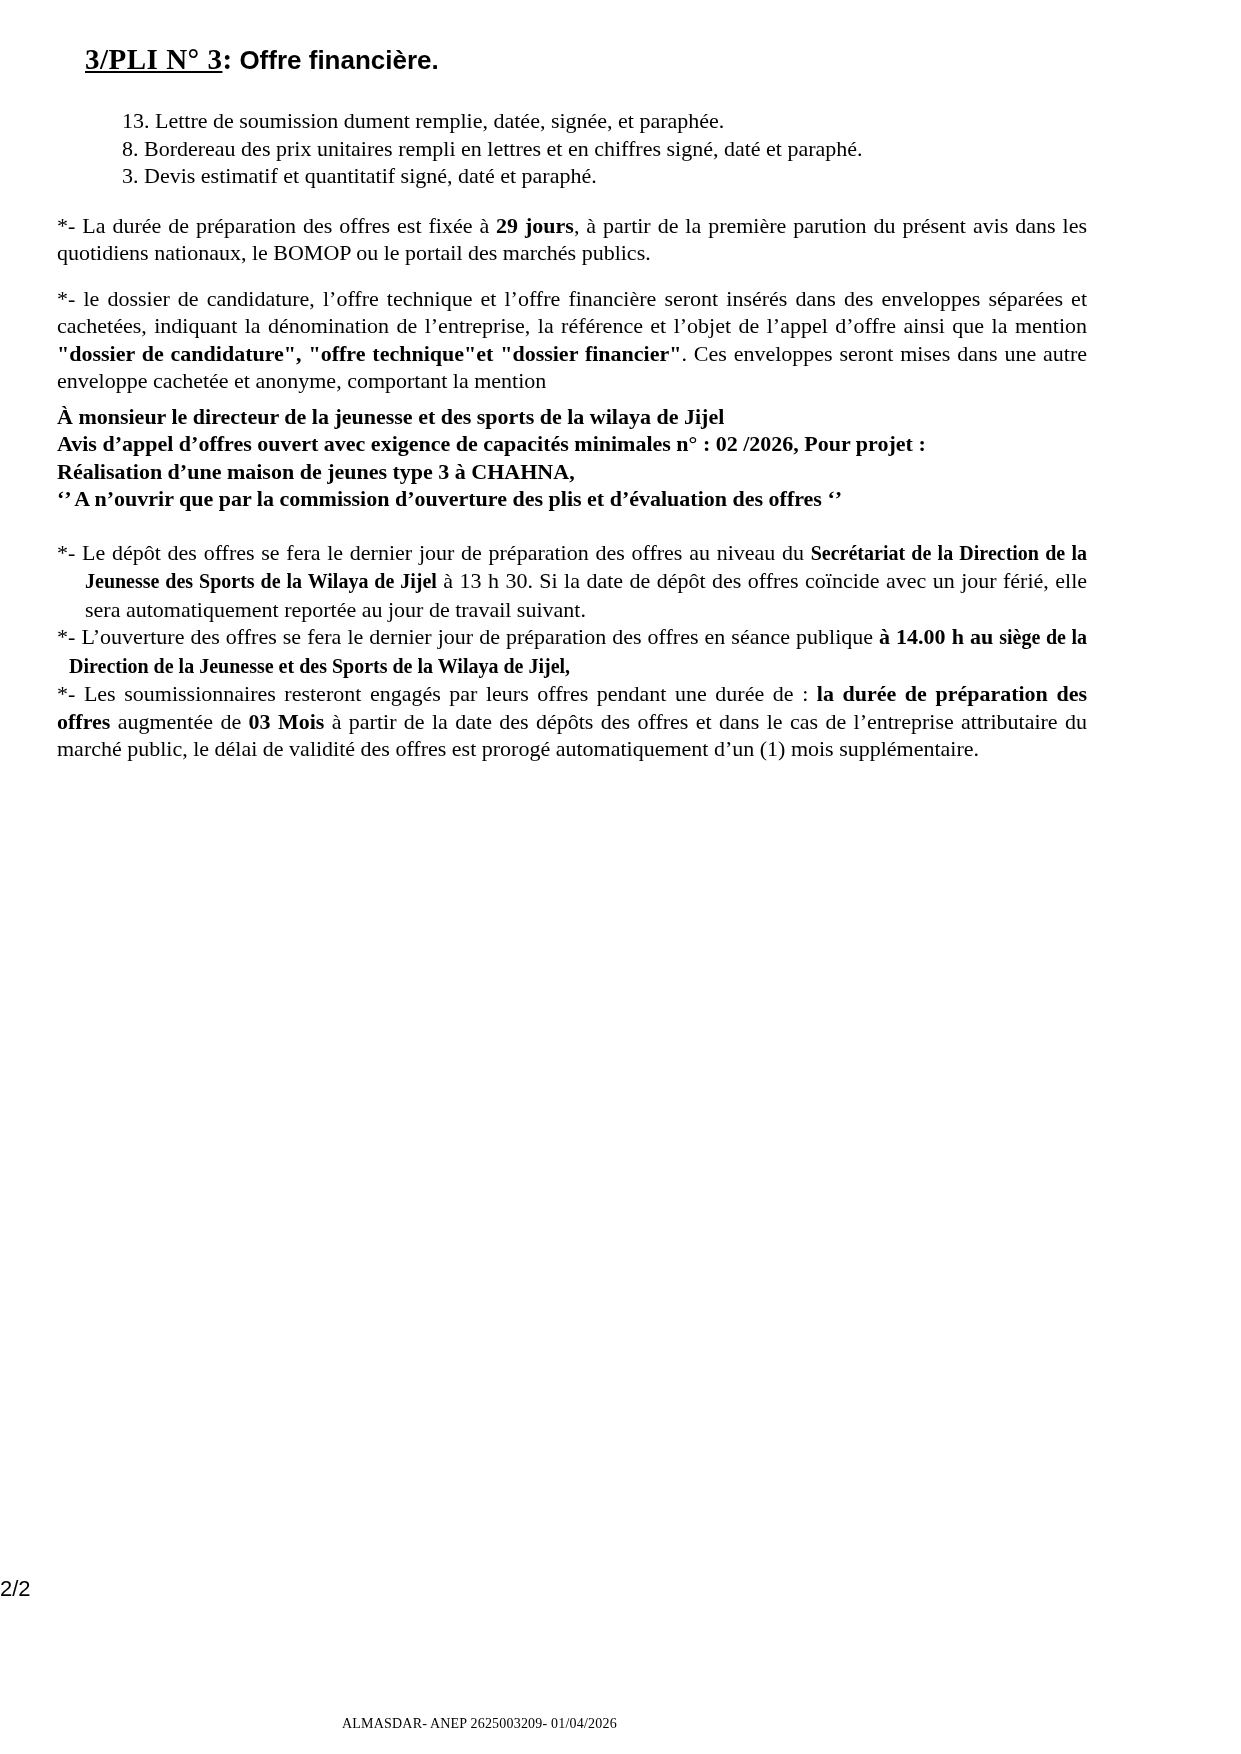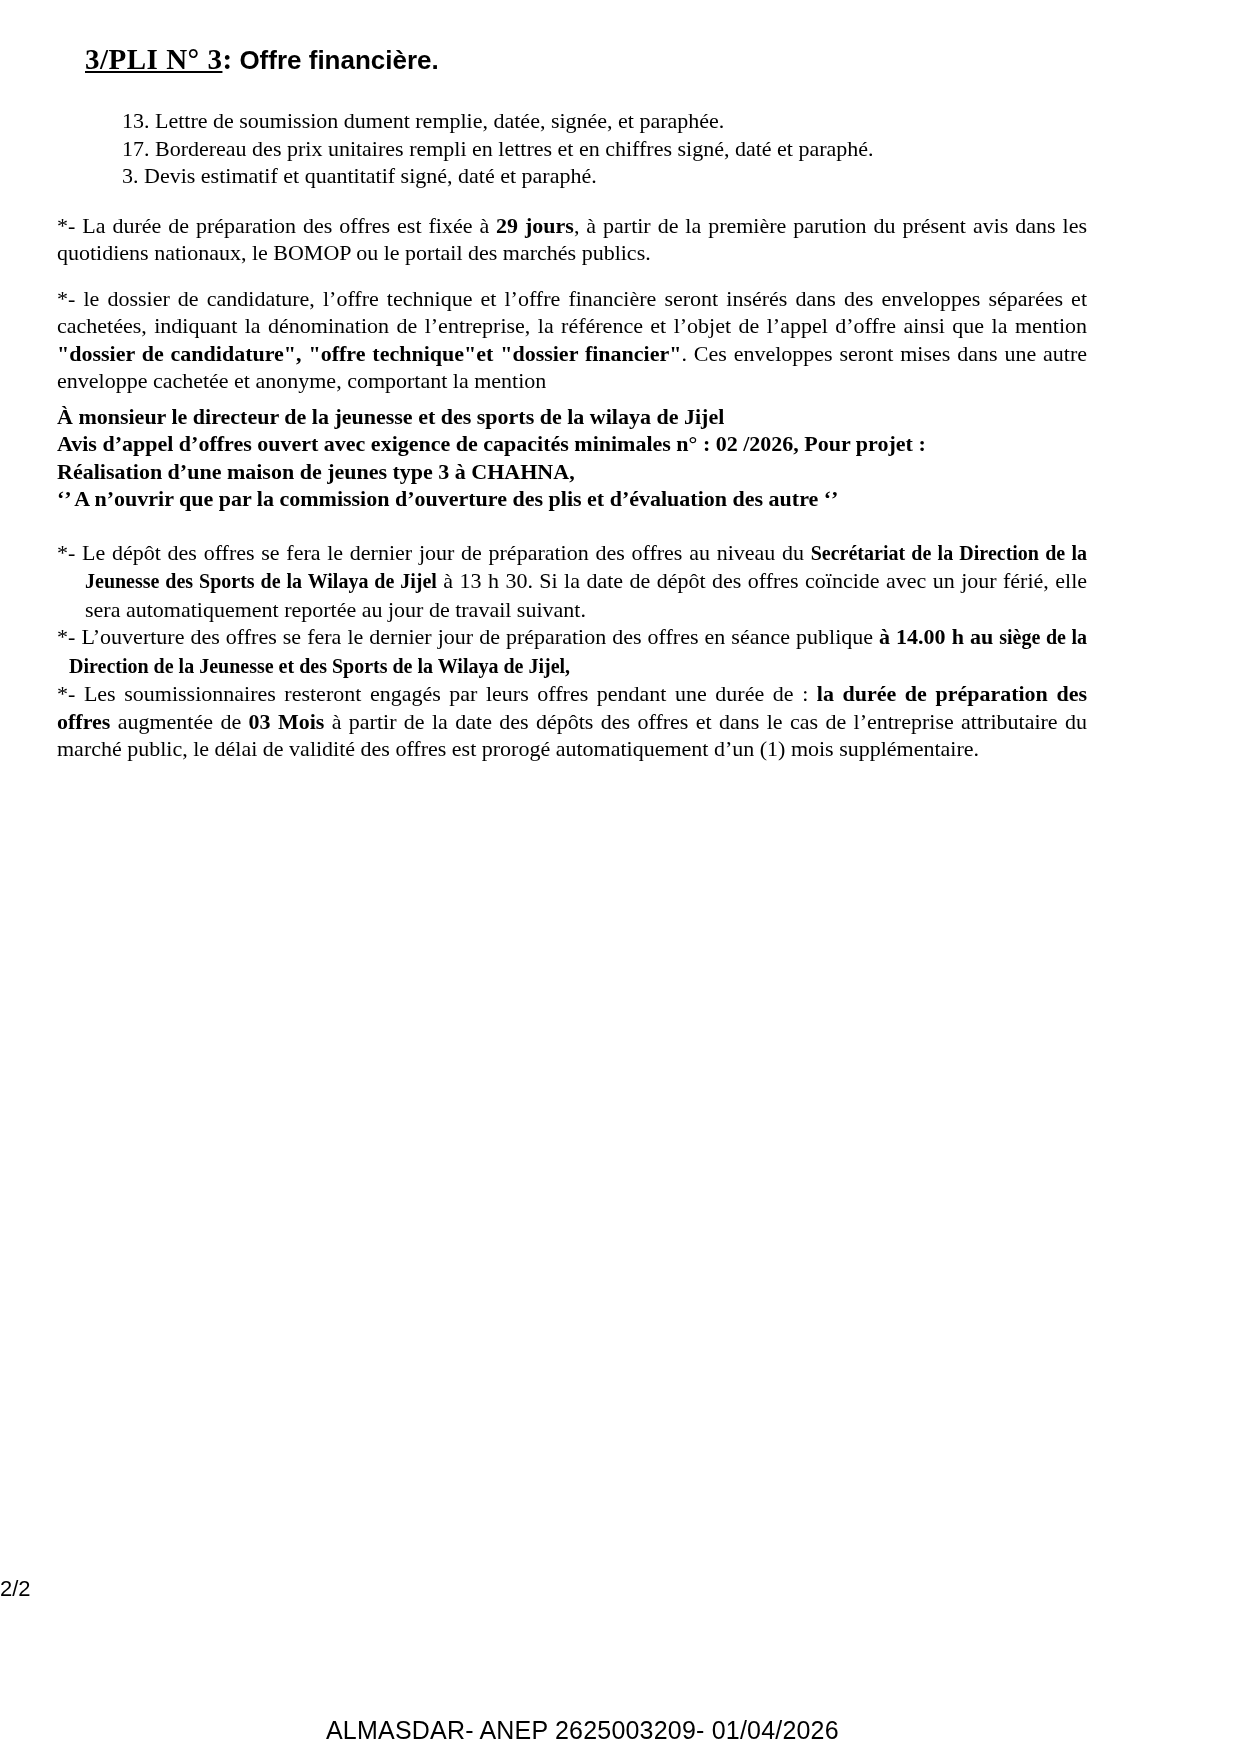--- a/index.html
+++ b/index.html
@@ -30,48 +30,48 @@
   .center-block{margin-top:8px;text-align:left;font-weight:bold;}
   .center-block .cl{line-height:27.5px;}
   .cl .reg{font-weight:normal;}
   .hang{padding-left:28px;text-indent:-28px;}
   .hang2{padding-left:12px;text-indent:-12px;}
   .page-number{
     position:absolute;top:1576px;left:0;right:0;
     font-family:"Liberation Sans", sans-serif;font-size:22px;
   }
   .footer-note{
-    position:absolute;top:1716px;left:326px;
-    font-family:Liberation Sans, sans-serif;font-size:25px;
+    position:absolute;top:1716px;left:342px;
+    font-family:Liberation Serif, serif;font-size:14px;
     letter-spacing:0.2px;
   }
 </style>
 </head>
 <body>
 
 <div class="page">
   <div class="content">
 
     <h1 class="title"><span class="t-num">3/PLI N° 3</span><span class="t-colon">: </span><span class="t-label">Offre financière.</span></h1>
 
     <div class="doc-list">
       <div class="li">13. Lettre de soumission dument remplie, datée, signée, et paraphée.</div>
-      <div class="li">17. Bordereau des prix unitaires rempli en lettres et en chiffres signé, daté et paraphé.</div>
+      <div class="li">8. Bordereau des prix unitaires rempli en lettres et en chiffres signé, daté et paraphé.</div>
       <div class="li">3. Devis estimatif et quantitatif signé, daté et paraphé.</div>
     </div>
 
     <p class="mt1"><span>*- La durée de préparation des offres est fixée à </span><b>29 jours</b><span>, à partir de la première parution du présent avis dans les quotidiens nationaux, le BOMOP ou le portail des marchés publics.</span></p>
 
     <p class="mt2"><span>*- le dossier de candidature, l’offre technique et l’offre financière seront insérés dans des enveloppes séparées et cachetées, indiquant la dénomination de l’entreprise, la référence et l’objet de l’appel d’offre ainsi que la mention </span><b>"dossier de candidature", "offre technique"et "dossier financier"</b><span>. Ces enveloppes seront mises dans une autre enveloppe cachetée et anonyme, comportant la mention</span></p>
 
     <div class="center-block">
       <div class="cl">À monsieur le directeur de la jeunesse et des sports de la wilaya de Jijel</div>
       <div class="cl">Avis d’appel d’offres ouvert avec exigence de capacités minimales n° : 02 /2026, Pour projet :</div>
       <div class="cl">Réalisation d’une maison de jeunes type 3 à CHAHNA,</div>
-      <div class="cl">‘’ A n’ouvrir que par la commission d’ouverture des plis et d’évaluation des autre ‘’</div>
+      <div class="cl">‘’ A n’ouvrir que par la commission d’ouverture des plis et d’évaluation des offres ‘’</div>
     </div>
 
     <p class="mt3 hang"><span>*- Le dépôt des offres se fera le dernier jour de préparation des offres au niveau du </span><span class="bsm">Secrétariat de la Direction de la Jeunesse des Sports de la Wilaya de Jijel</span><span> à 13 h 30. Si la date de dépôt des offres coïncide avec un jour férié, elle sera automatiquement reportée au jour de travail suivant.</span></p>
 
     <p class="hang2"><span>*- L’ouverture des offres se fera le dernier jour de préparation des offres en séance publique </span><b>à 14.00 h au </b><span class="bsm">siège de la Direction de la Jeunesse et des Sports de la Wilaya de Jijel,</span></p>
 
     <p><span>*- Les soumissionnaires resteront engagés par leurs offres pendant une durée de : </span><b>la durée de préparation des offres</b><span> augmentée de </span><b>03 Mois</b><span> à partir de la date des dépôts des offres et dans le cas de l’entreprise attributaire du marché public, le délai de validité des offres est prorogé automatiquement d’un (1) mois supplémentaire.</span></p>
 
   </div>
 

